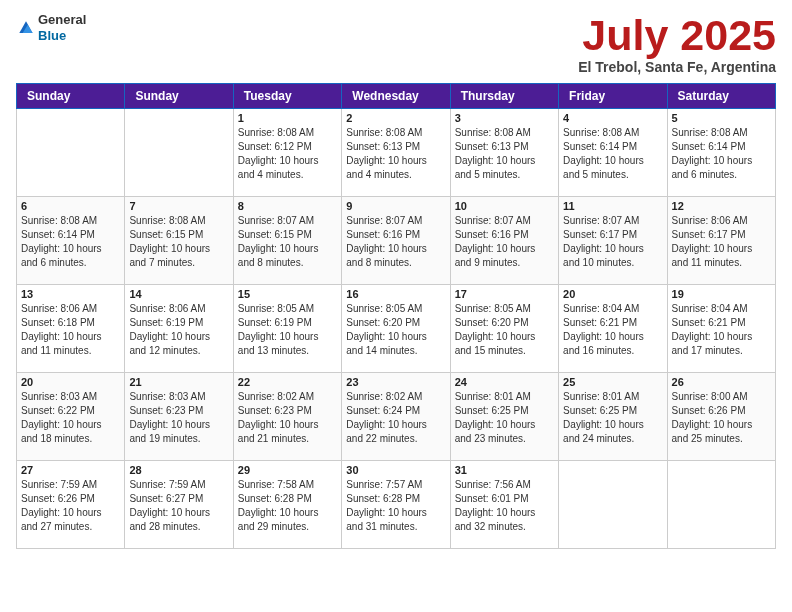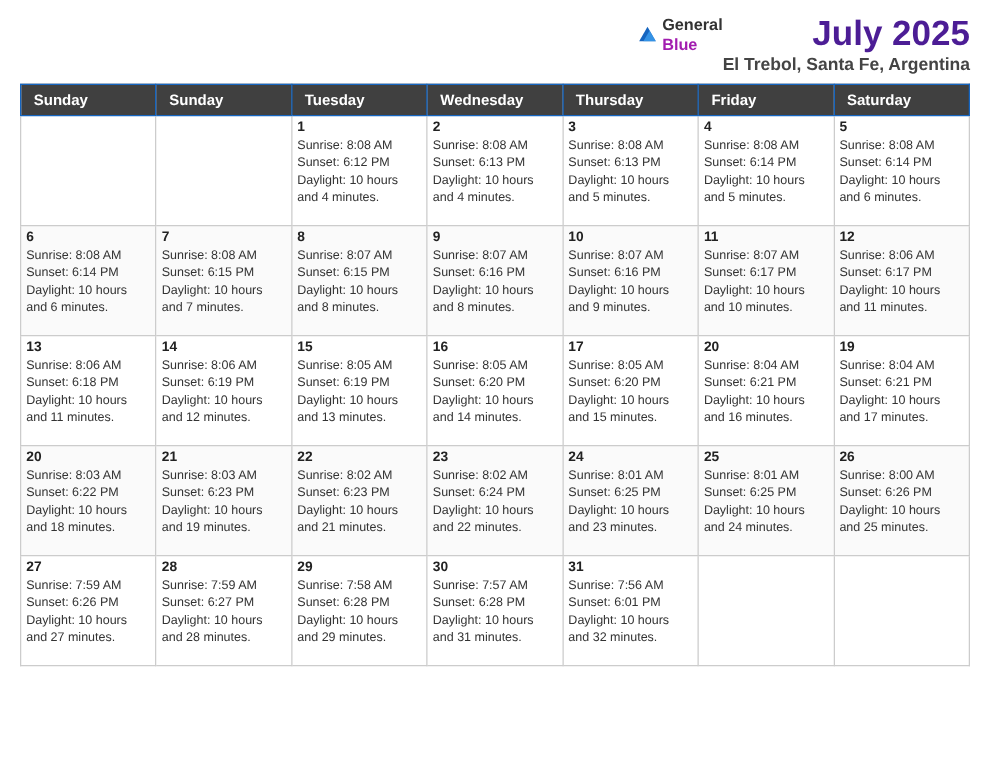--- a/index.html
+++ b/index.html
@@ -9,51 +9,50 @@
       width: 792px;
       height: 612px;
       overflow: hidden;
     }
     .page {
       width: 792px;
       height: 490px;
       padding: 12px 16px 12px 16px;
       display: flex;
       flex-direction: column;
-      align-items: flex-end;
     }
     .header {
       display: flex;
       justify-content: space-between;
       align-items: flex-start;
       margin-bottom: 8px;
     }
     .logo {
       display: flex;
       align-items: center;
       gap: 2px;
     }
     .logo-text {
       font-size: 13px;
       font-weight: bold;
       line-height: 1.2;
     }
     .logo-general { color: #333; }
-    .logo-blue { color: #a21caf; }
+    .logo-blue { color: #0369a1; }
     .logo-icon {
       width: 20px;
       height: 20px;
     }
     .title-block {
       text-align: right;
     }
     .title-month {
-      font-size: 28px;
-      font-weight: bold;
-      color: #4c1d95;
+      font-size: 43px;
+      font-weight: bold;
+      color: #b91c1c;
       line-height: 1.1;
     }
     .title-location {
       font-size: 14px;
       color: #444;
       font-weight: bold;
     }
     .calendar {
       flex: 1;
       border: 1px solid #ccc;
@@ -93,21 +92,21 @@
     .empty-cell {
       background: #f9f9f9;
     }
     tr:nth-child(even) td {
       background: #fafafa;
     }
     tr:nth-child(odd) td {
       background: #fff;
     }
     .calendar thead tr th {
-      background: #404040;
+      background: #4c1d95;
       padding-left: 10px;
     }
   </style>
 </head>
 <body>
 
 <div class="page">
   <div class="header">
     <div class="logo">
       <svg class="logo-icon" viewBox="0 0 24 24">

